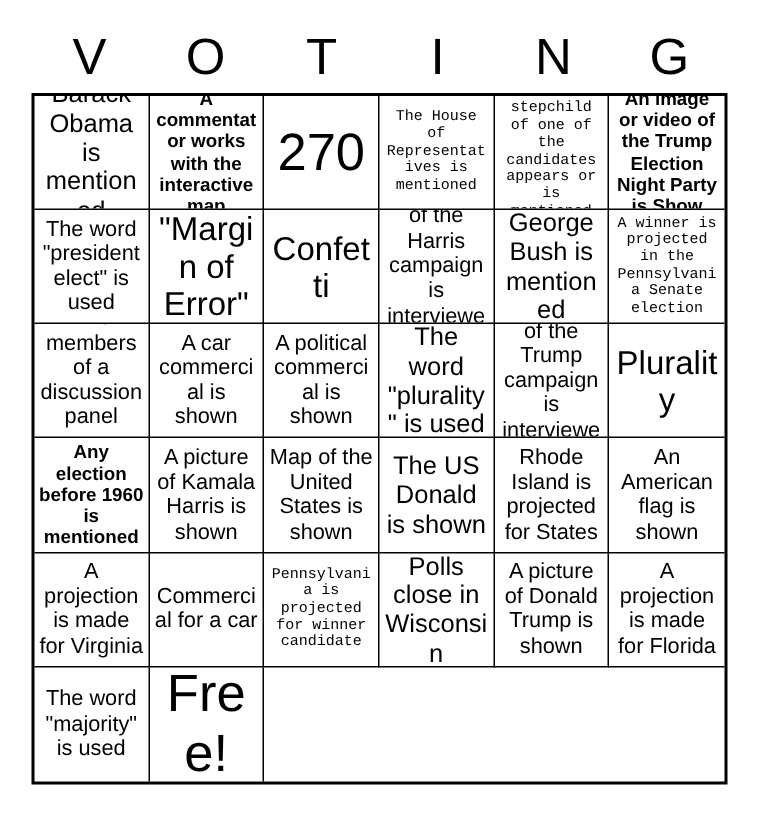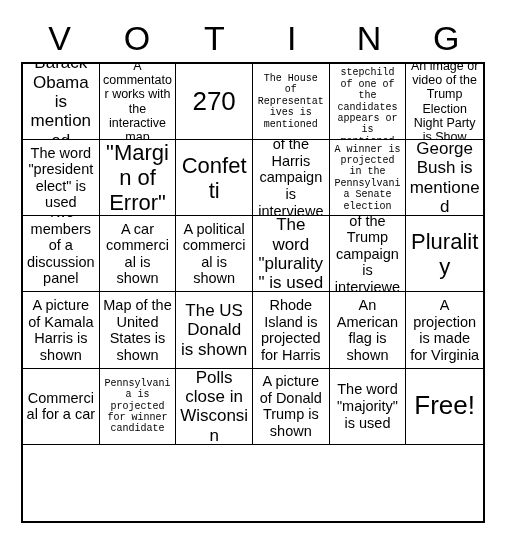--- a/index.html
+++ b/index.html
@@ -72,25 +72,25 @@
     border-bottom: none;
   }
   .cell-text {
     display: block;
     width: 100%;
     line-height: 1.14;
     word-wrap: break-word;
     font-family: "Liberation Sans", sans-serif;
   }
   
-  .fs-xxl { font-size: 26px; }
+  .fs-xxl { font-size: 35px; }
   .fs-xl  { font-size: 22px; }
   .fs-lg  { font-size: 17px; }
   .fs-md  { font-size: 14.5px; }
-  .fs-sm  { font-size: 12.5px; }
+  .fs-sm  { font-size: 12.5px; font-weight: bold; }
   .fs-xs  { font-size: 10px; font-family: Liberation Mono, monospace; }
 </style>
 </head>
 <body>
 
 <div id="card">
 
   <div id="header-row">
       <div class="header-letter">V</div>
       <div class="header-letter">O</div>
@@ -125,74 +125,80 @@
       <div class="cell">
         <span class="cell-text fs-xl">"Margin of Error"</span>
       </div>
       <div class="cell">
         <span class="cell-text fs-xl">Confetti</span>
       </div>
       <div class="cell">
         <span class="cell-text fs-md">A member of the Harris campaign is interviewed</span>
       </div>
       <div class="cell">
+        <span class="cell-text fs-lg">George Bush is mentioned</span>
+      </div>
+      <div class="cell">
         <span class="cell-text fs-xs">A winner is projected in the Pennsylvania Senate election</span>
       </div>
       <div class="cell">
-        <span class="cell-text fs-lg">George Bush is mentioned</span>
-      </div>
-      <div class="cell">
         <span class="cell-text fs-md">Two members of a discussion panel argue</span>
       </div>
       <div class="cell">
         <span class="cell-text fs-md">A car commercial is shown</span>
       </div>
       <div class="cell">
         <span class="cell-text fs-md">A political commercial is shown</span>
       </div>
       <div class="cell">
         <span class="cell-text fs-lg">The word "plurality" is used</span>
       </div>
       <div class="cell">
         <span class="cell-text fs-md">A member of the Trump campaign is interviewed</span>
       </div>
       <div class="cell">
         <span class="cell-text fs-xl">Plurality</span>
       </div>
       <div class="cell">
+        <span class="cell-text fs-sm">Any election before 1960 is mentioned</span>
+      </div>
+      <div class="cell">
         <span class="cell-text fs-md">A picture of Kamala Harris is shown</span>
       </div>
       <div class="cell">
         <span class="cell-text fs-md">Map of the United States is shown</span>
       </div>
       <div class="cell">
         <span class="cell-text fs-lg">The US Donald is shown</span>
       </div>
       <div class="cell">
-        <span class="cell-text fs-md">Rhode Island is projected for Harris</span>
+        <span class="cell-text fs-md">Rhode Island is projected for States</span>
       </div>
       <div class="cell">
         <span class="cell-text fs-md">An American flag is shown</span>
       </div>
       <div class="cell">
         <span class="cell-text fs-md">A projection is made for Virginia</span>
       </div>
       <div class="cell">
         <span class="cell-text fs-md">Commercial for a car</span>
       </div>
       <div class="cell">
         <span class="cell-text fs-xs">Pennsylvania is projected for winner candidate</span>
       </div>
       <div class="cell">
         <span class="cell-text fs-lg">Polls close in Wisconsin</span>
       </div>
       <div class="cell">
         <span class="cell-text fs-md">A picture of Donald Trump is shown</span>
       </div>
       <div class="cell">
+        <span class="cell-text fs-md">A projection is made for Florida</span>
+      </div>
+      <div class="cell">
         <span class="cell-text fs-md">The word "majority" is used</span>
       </div>
       <div class="cell">
         <span class="cell-text fs-xxl">Free!</span>
       </div>
     </div>
 
 </div>
 
 </body></html>

